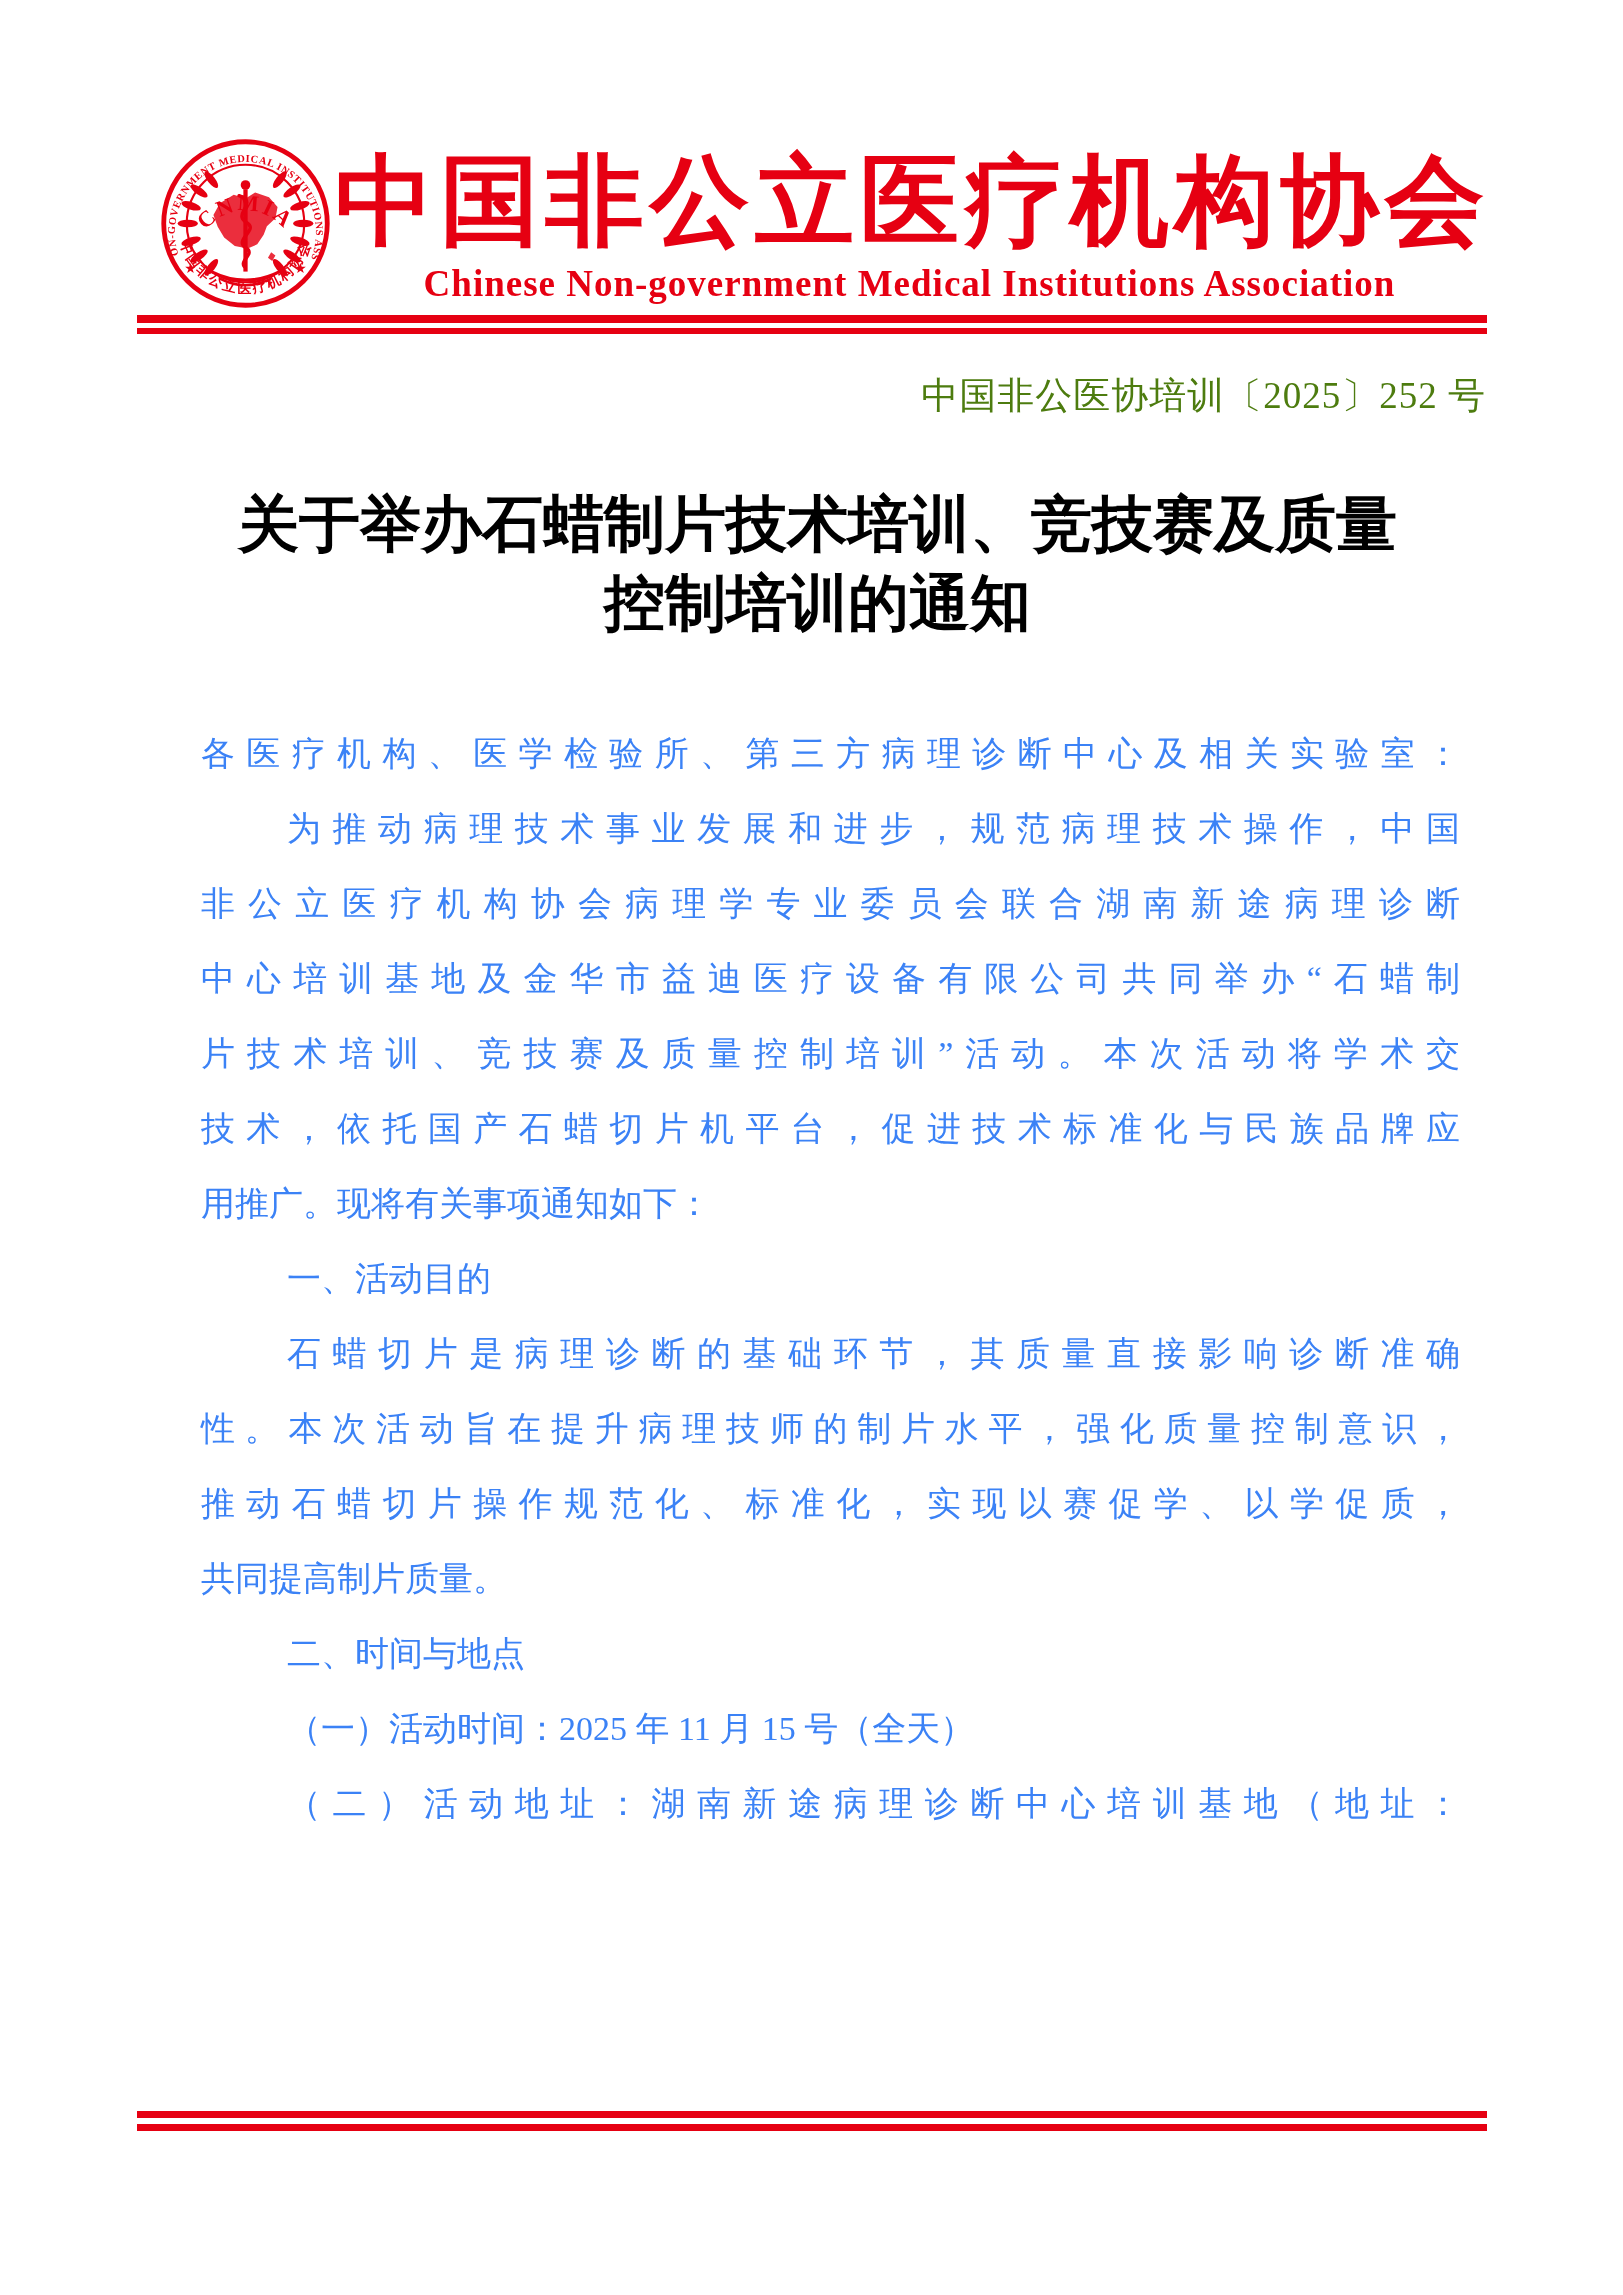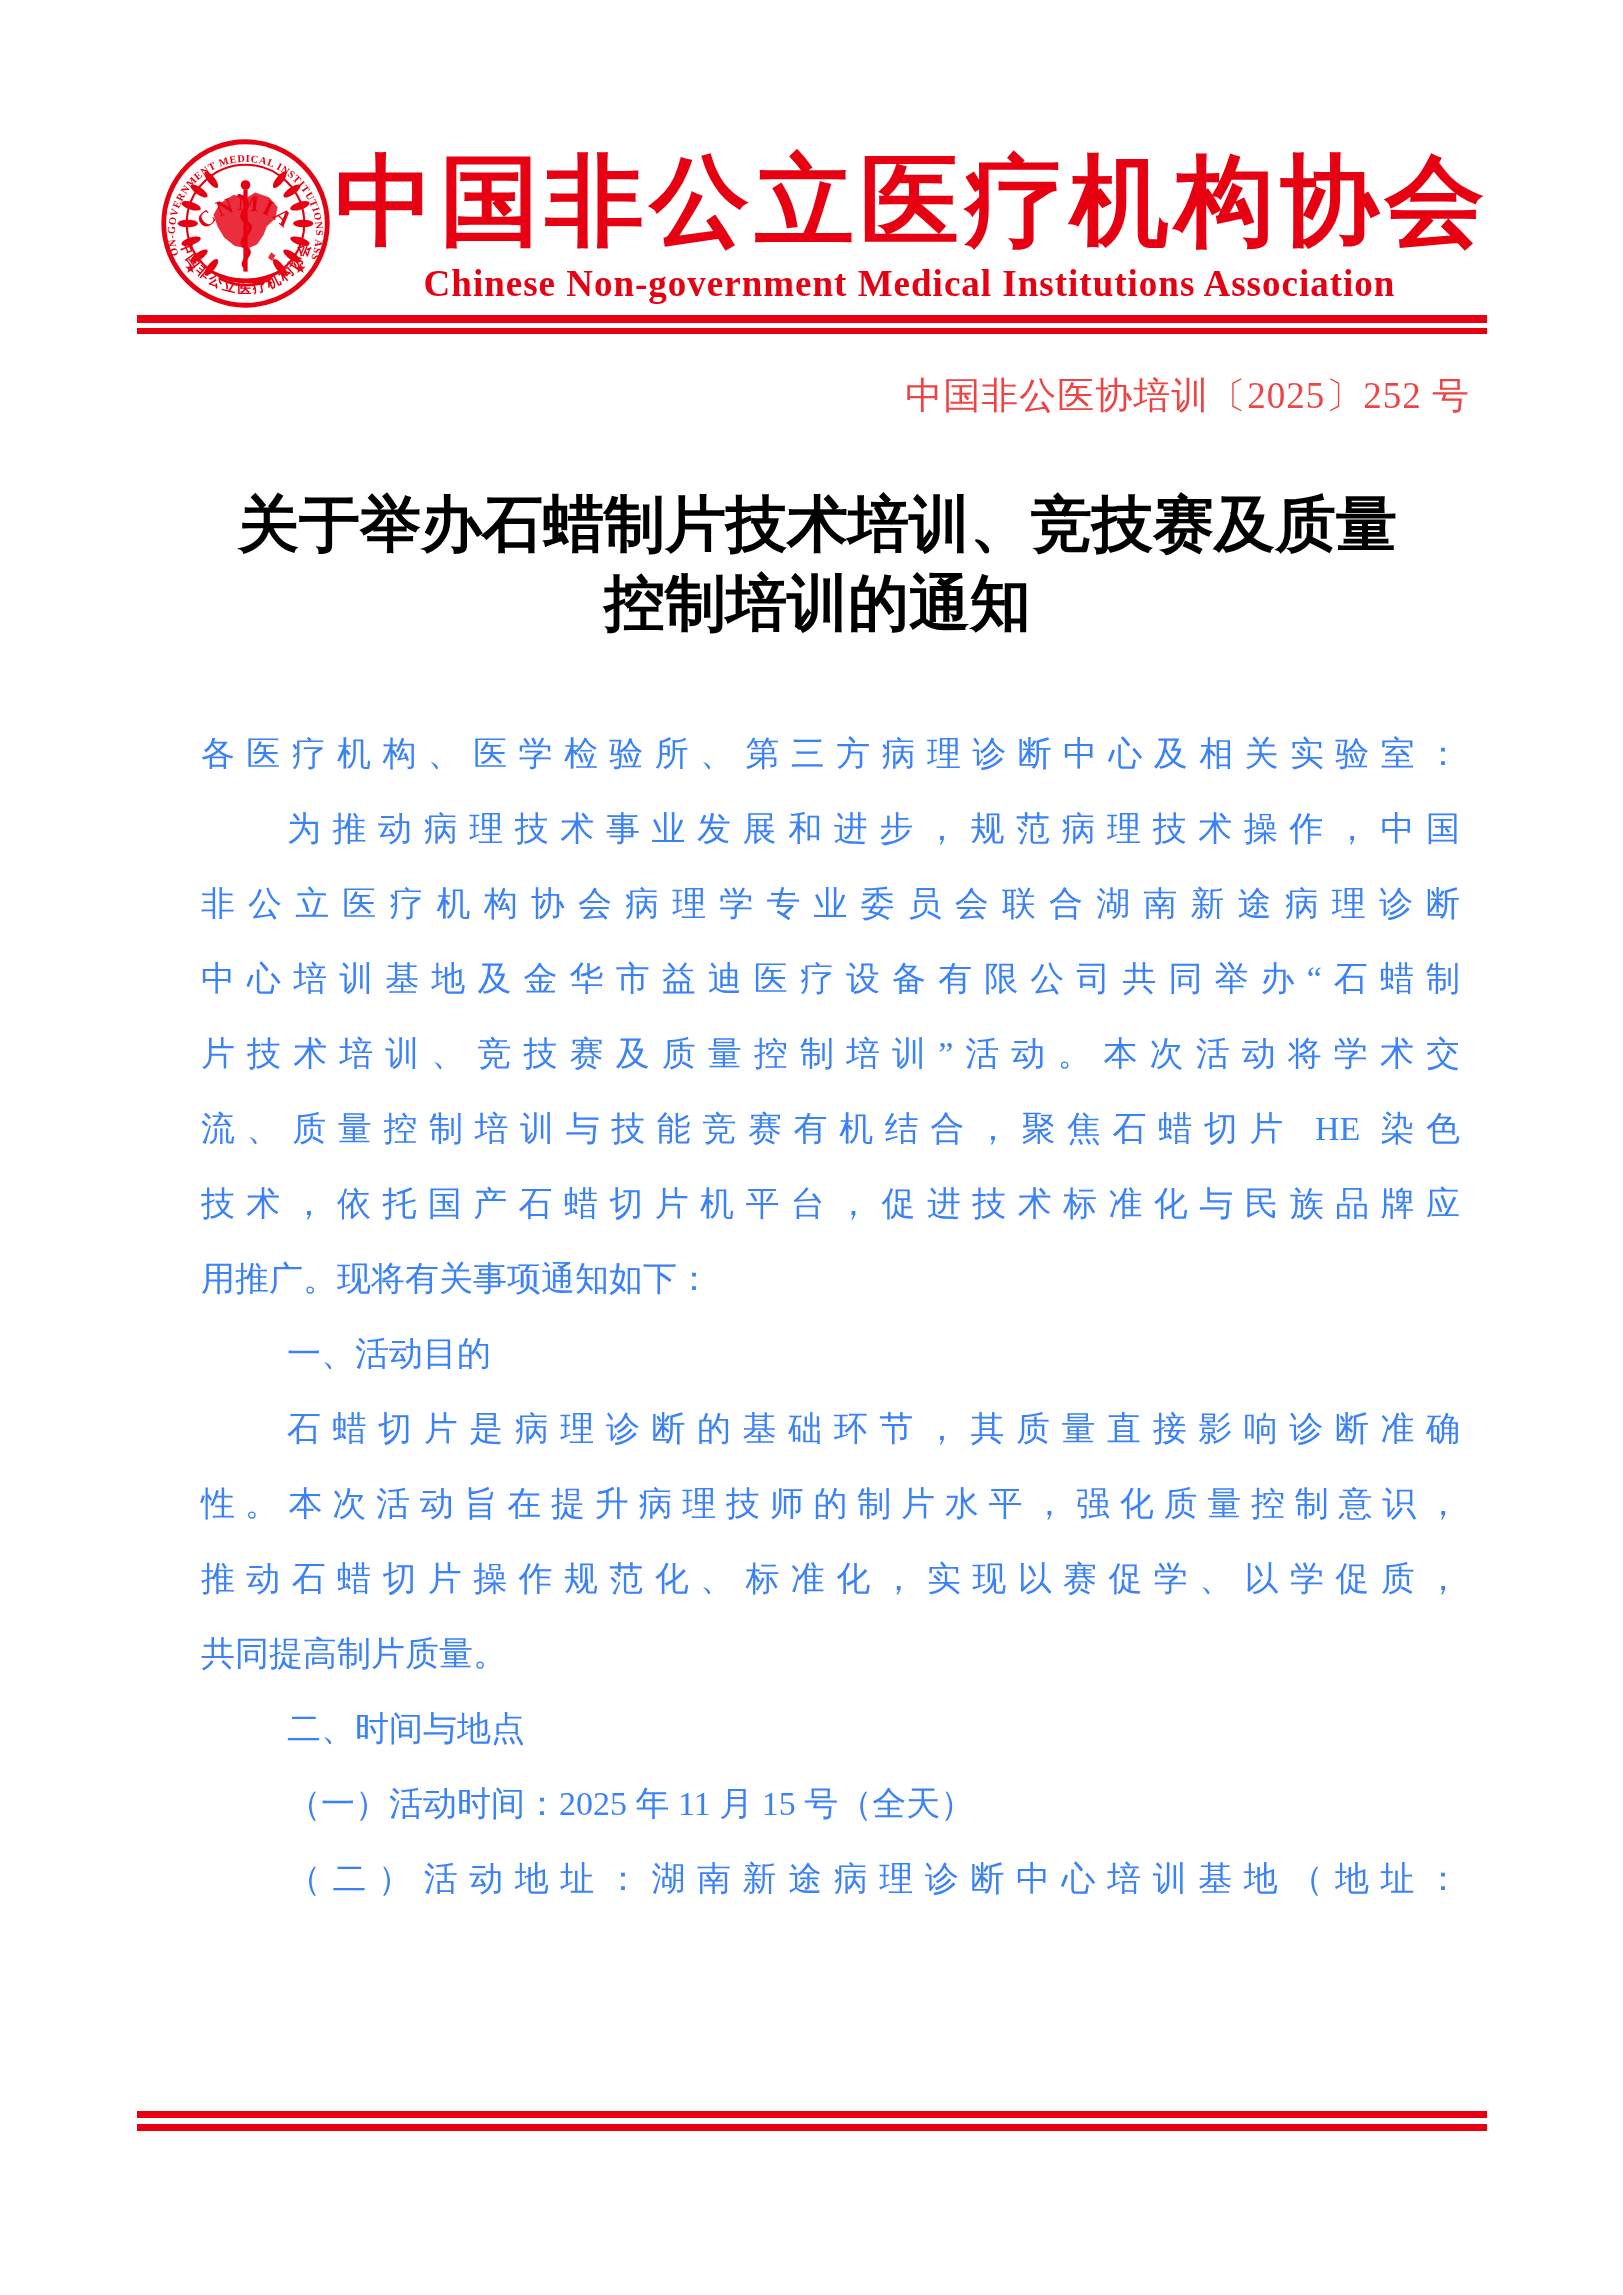--- a/index.html
+++ b/index.html
@@ -52,25 +52,25 @@
   .rule-top{ top:315px; }
   .rule-bottom{ top:2111px; }
   .rule .bar-a{ height:7.7px; background:#E60012; }
   .rule-top .sep{ height:5.1px; }
   .rule-bottom .sep{ height:6.1px; }
   .rule .bar-b{ height:6.6px; background:#E60012; }
   .rule-bottom .bar-a,.rule-bottom .bar-b{ height:7.2px; }
   
   .doc-number{
     position:absolute;
-    top:373px; right:153px;
+    top:373px; right:137px;
     font-size:37px;
     line-height:46px;
     letter-spacing:1px;
-    color:#ef4444;
+    color:#4d7c0f;
     white-space:nowrap;
   }
   
   .doc-title{
     position:absolute;
     top:485px; left:0;
     width:1623px;
     text-align:center;
     font-size:61px;
     line-height:79px;
@@ -204,21 +204,20 @@
     <div>关于举办石蜡制片技术培训、竞技赛及质量</div>
     <div>控制培训的通知</div>
   </div>
 
   <div class="body-block">
     <div class="line justify">各医疗机构、医学检验所、第三方病理诊断中心及相关实验室：</div>
     <div class="line justify indent">为推动病理技术事业发展和进步，规范病理技术操作，中国</div>
     <div class="line justify">非公立医疗机构协会病理学专业委员会联合湖南新途病理诊断</div>
     <div class="line justify">中心培训基地及金华市益迪医疗设备有限公司共同举办“石蜡制</div>
     <div class="line justify">片技术培训、竞技赛及质量控制培训”活动。本次活动将学术交</div>
-    <div class="line justify">流、质量控制培训与技能竞赛有机结合，聚焦石蜡切片 HE 染色</div>
     <div class="line justify">技术，依托国产石蜡切片机平台，促进技术标准化与民族品牌应</div>
     <div class="line">用推广。现将有关事项通知如下：</div>
     <div class="line bold indent">一、活动目的</div>
     <div class="line justify indent">石蜡切片是病理诊断的基础环节，其质量直接影响诊断准确</div>
     <div class="line justify">性。本次活动旨在提升病理技师的制片水平，强化质量控制意识，</div>
     <div class="line justify">推动石蜡切片操作规范化、标准化，实现以赛促学、以学促质，</div>
     <div class="line">共同提高制片质量。</div>
     <div class="line bold indent">二、时间与地点</div>
     <div class="line indent">（一）活动时间：2025 年 11 月 15 号（全天）</div>
     <div class="line justify indent">（二）活动地址：湖南新途病理诊断中心培训基地（地址：</div>

